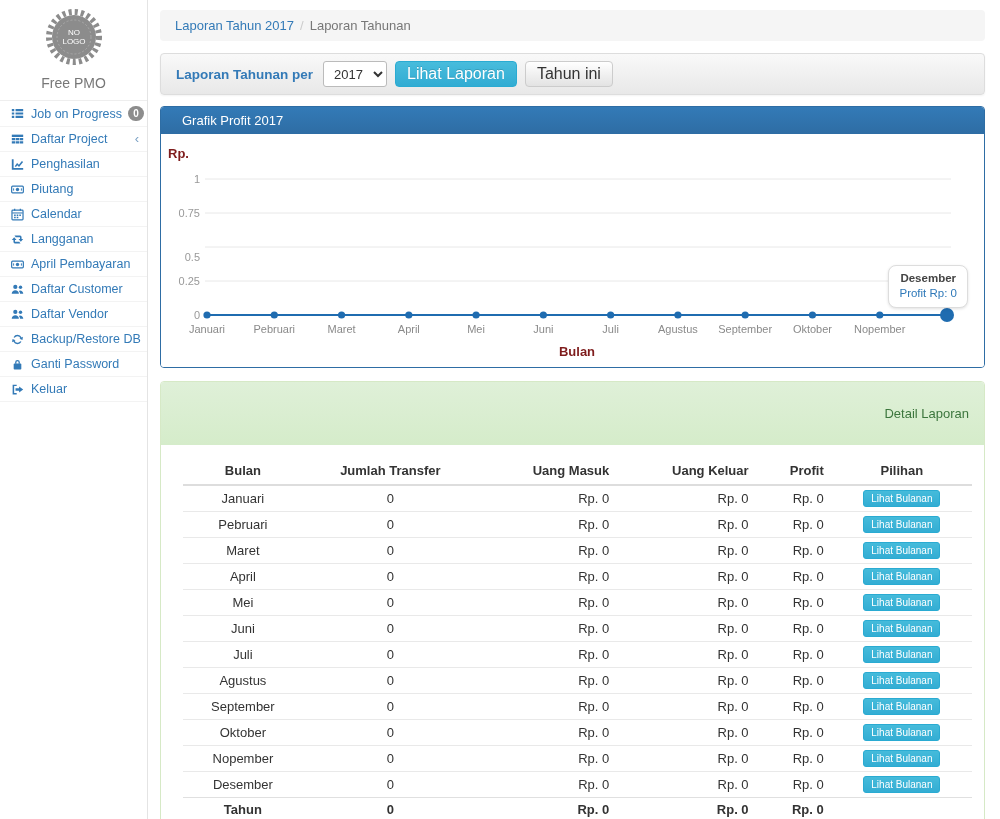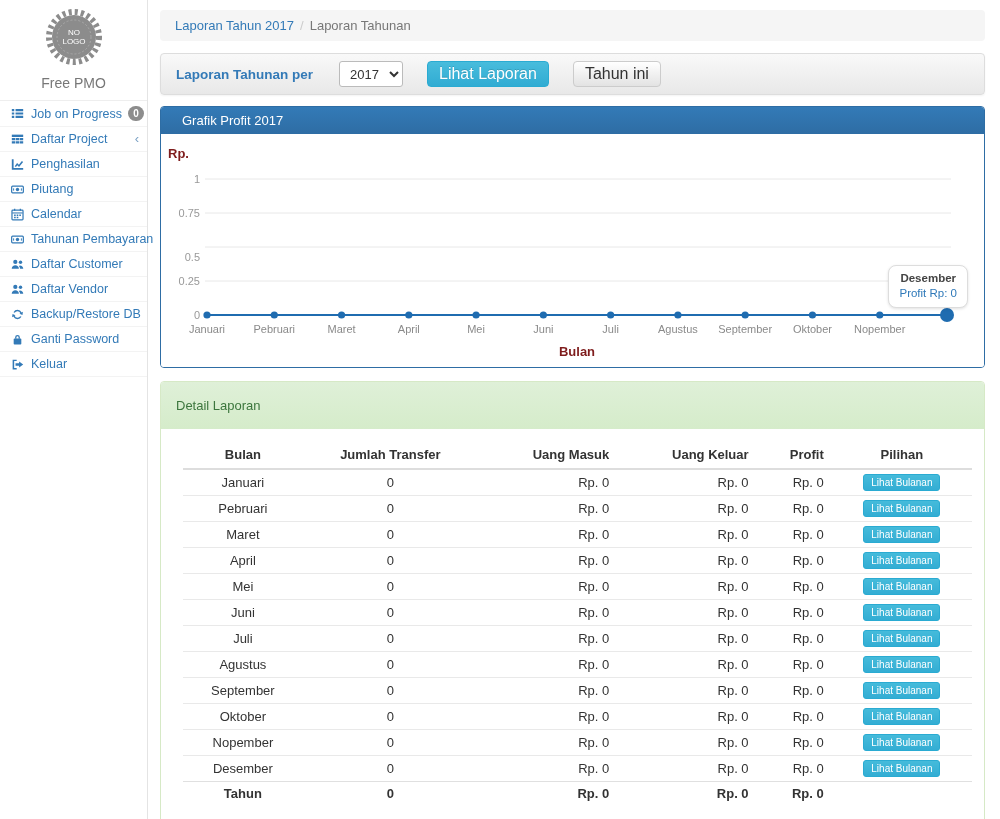--- a/index.html
+++ b/index.html
@@ -37,21 +37,21 @@
   .breadcrumb {
     background:#f5f5f5; border-radius:4px; padding:8px 15px; font-size:13px;
     color:#777; margin-bottom:12px;
   }
   .breadcrumb a { color:#337ab7; text-decoration:none; }
   .breadcrumb .sep { color:#ccc; padding:0 6px; }
 
   .filter-bar {
     border:1px solid #ddd; border-radius:4px;
     background:linear-gradient(to bottom,#f9f9f9 0,#e8e8e8 100%);
-    padding:7px 15px; display:flex; align-items:center; gap:24px; margin-bottom:11px;
+    padding:7px 15px; display:flex; align-items:center; gap:8px; margin-bottom:11px;
     box-shadow:0 1px 2px rgba(0,0,0,.05);
   }
   .filter-label { color:#337ab7; font-weight:bold; font-size:13.5px; margin-right:2px; }
   .year-select {
     height:26px; width:64px; border:1px solid #bbb; border-radius:3px; background:#fff;
     font-size:13px; font-family:inherit; padding:0 2px 0 6px; color:#333;
   }
   .btn { border-radius:4px; font-size:16px; padding:4px 11px; cursor:pointer; line-height:16px; font-family:inherit; }
   .btn-info {
     color:#fff; border:1px solid #2aabd2;
@@ -80,21 +80,21 @@
     position:absolute; right:16px; top:131px; background:#fff; border:1px solid #ddd;
     border-radius:8px; box-shadow:0 1px 3px rgba(0,0,0,.12); padding:5px 10px 6px;
     text-align:center; font-size:11.5px; line-height:15px;
   }
   .chart-tooltip .t1 { font-weight:bold; color:#444; }
   .chart-tooltip .t2 { color:#2f79b9; }
 
   .panel-success { border:1px solid #d6e9c6; }
   .panel-success .panel-heading {
     background:linear-gradient(to bottom,#dff0d8 0,#d5ecca 100%);
-    color:#3c763d; padding:16px 15px;
+    color:#3c763d; padding:24px 15px;text-align:right;
   }
   .detail-body { background:#fff; padding:12px 12px 20px 22px; border-radius:0 0 3px 3px; }
   table.report { width:100%; border-collapse:collapse; font-size:13px; }
   table.report th { padding:6px 8px; border-bottom:2px solid #ddd; font-size:13px; color:#333; }
   table.report td { padding:4px 8px; border-top:1px solid #e9e9e9; color:#333; height:24px; }
   table.report tr:first-child td { border-top:none; }
   .al-c { text-align:center; } .al-r { text-align:right; }
   .btn-xs {
     font-size:10px; padding:2px 7px; border-radius:3px; color:#fff;
     border:1px solid #2aabd2; background:linear-gradient(to bottom,#45bbdb 0,#33add3 100%);
@@ -164,26 +164,34 @@
               <rect x="1.2" y="2.6" width="13.6" height="12" rx="1" fill="none" stroke="currentColor" stroke-width="1.5"></rect>
               <path d="M1.6 6.1h12.8" stroke="currentColor" stroke-width="1.3"></path>
               <path d="M3.8 8h2v1.8h-2zM7 8h2v1.8H7zM10.2 8h2v1.8h-2zM3.8 10.9h2v1.8h-2zM7 10.9h2v1.8H7z"></path>
             </svg>
           </span>
           <span class="lbl">Calendar</span>
         </a>
         <a class="side-item">
           <span class="icon">
             <svg width="13" height="13" viewBox="0 0 16 16" fill="currentColor">
+              <path d="M1 8.6l2.9-3.4 2.9 3.4h-1.9v2.3h5.3l1.5 1.9H4.9a1.9 1.9 0 0 1-1.9-1.9V8.6zM15 7.4l-2.9 3.4-2.9-3.4h1.9V5.1H5.8L4.3 3.2h6.8A1.9 1.9 0 0 1 13 5.1v2.3z"></path>
+            </svg>
+          </span>
+          <span class="lbl">Langganan</span>
+        </a>
+        <a class="side-item">
+          <span class="icon">
+            <svg width="13" height="13" viewBox="0 0 16 16" fill="currentColor">
               <rect x="0.8" y="3.9" width="14.4" height="8.2" rx="1.2" fill="none" stroke="currentColor" stroke-width="1.5"></rect>
               <circle cx="8" cy="8" r="2.1"></circle>
               <path d="M3.2 6.6v2.8M12.8 6.6v2.8" stroke="currentColor" stroke-width="1.2"></path>
             </svg>
           </span>
-          <span class="lbl">Tahunan Pembayaran</span>
+          <span class="lbl">April Pembayaran</span>
         </a>
         <a class="side-item">
           <span class="icon">
             <svg width="13" height="13" viewBox="0 0 16 16" fill="currentColor">
               <circle cx="5.3" cy="4.9" r="2.6"></circle>
               <path d="M0.9 13.2c0-2.7 2-4.3 4.4-4.3s4.4 1.6 4.4 4.3z"></path>
               <circle cx="11.7" cy="5.3" r="2.1"></circle>
               <path d="M11 9.2c2.3.2 4.1 1.6 4.1 4h-3.9a6.3 6.3 0 0 0-1.5-3.5z"></path>
             </svg>
           </span>

